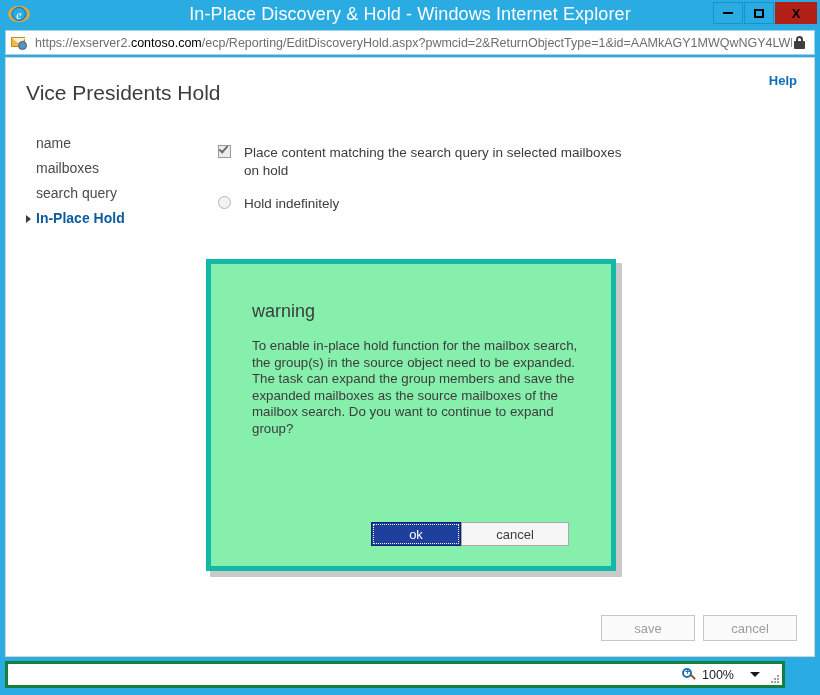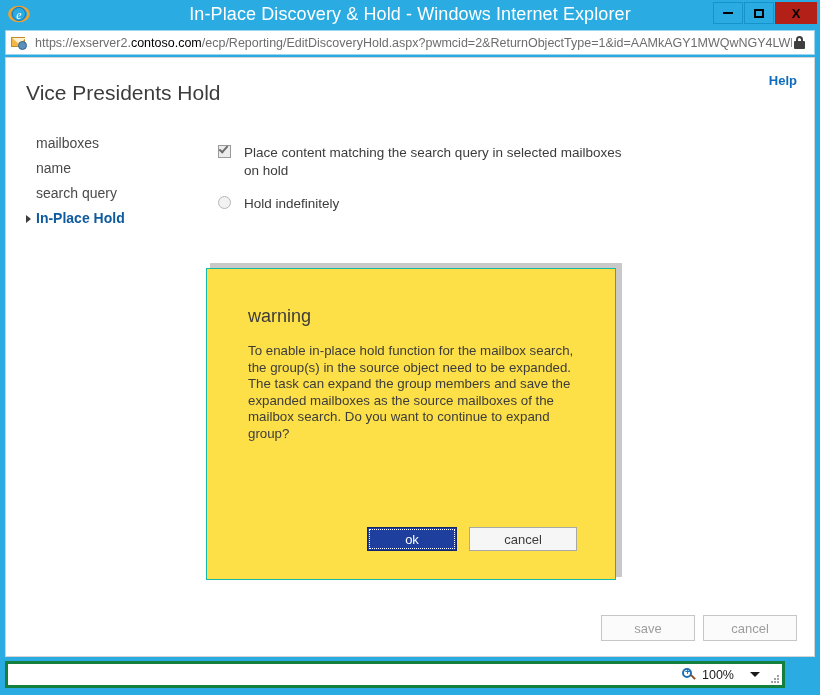--- a/index.html
+++ b/index.html
@@ -202,37 +202,36 @@
 
   
   .modal-shadow {
     position: absolute; left: 204px; top: 205px;
     width: 412px; height: 314px;
     background: #c9c9c9;
   }
   .modal {
     position: absolute; left: 200px; top: 201px;
     width: 410px; height: 312px;
-    background: #fde047;
-    border: 1px solid #14b8a6;
-    margin-top: 9px;
+    background: #86efac;
+    border: 5px solid #14b8a6;
   }
   .modal-title {
     position: absolute; left: 41px; top: 37px;
     font-size: 18px; color: #3c3c3c;
   }
   .modal-body {
     position: absolute; left: 41px; top: 74px;
     width: 326px;
     font-size: 13.3px; color: #3c3c3c;
     line-height: 16.5px;
   }
   .modal-buttons {
     position: absolute; left: 160px; top: 258px;
-    display: flex; gap: 12px;
+    display: flex; gap: 0;
   }
   .btn-primary {
     width: 90px; height: 24px;
     background: #1e3f9e;
     border: 1px solid #11256b;
     color: #ffffff;
     font-size: 13px;
     font-family: "Liberation Sans", sans-serif;
     display: flex; align-items: center; justify-content: center;
     position: relative;
@@ -344,24 +343,24 @@
   </div>
 
   <div class="page">
 
     <a class="help-link" href="#">Help</a>
 
     <div class="page-title">Vice Presidents Hold</div>
 
     <div class="nav">
       <div class="nav-item">
+        <span>name</span>
+      </div>
+      <div class="nav-item">
         <span>mailboxes</span>
-      </div>
-      <div class="nav-item">
-        <span>name</span>
       </div>
       <div class="nav-item">
         <span>search query</span>
       </div>
       <div class="nav-item active">
         <span class="caret"></span>
         <span>In-Place Hold</span>
       </div>
     </div>
 

